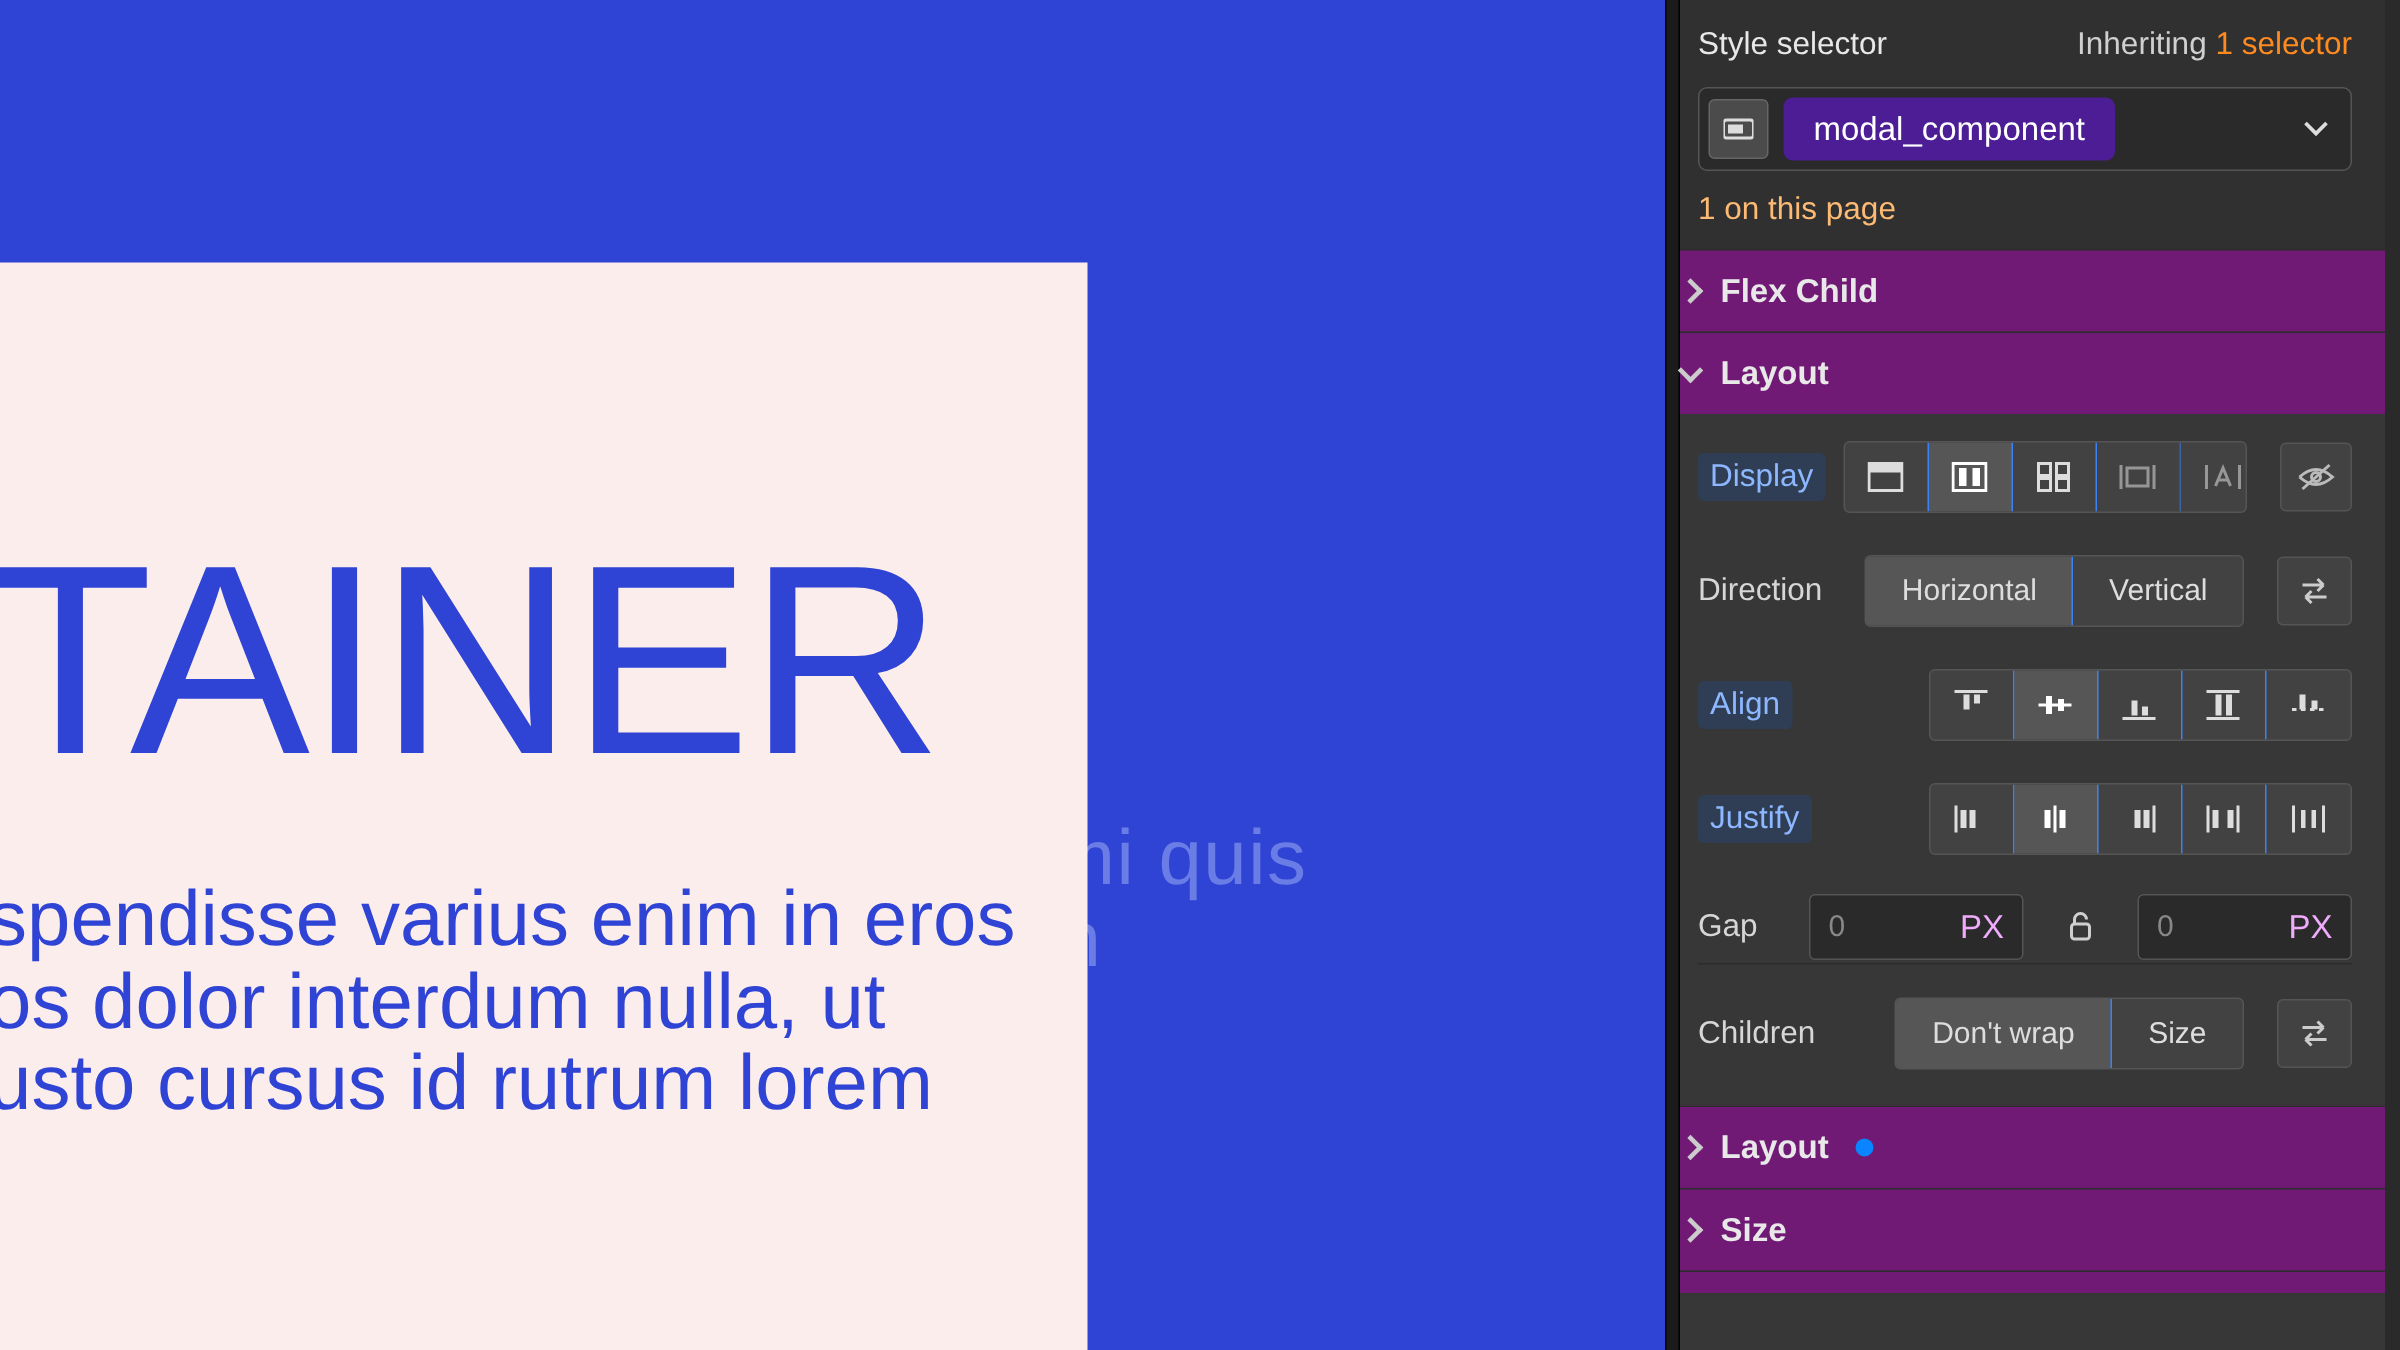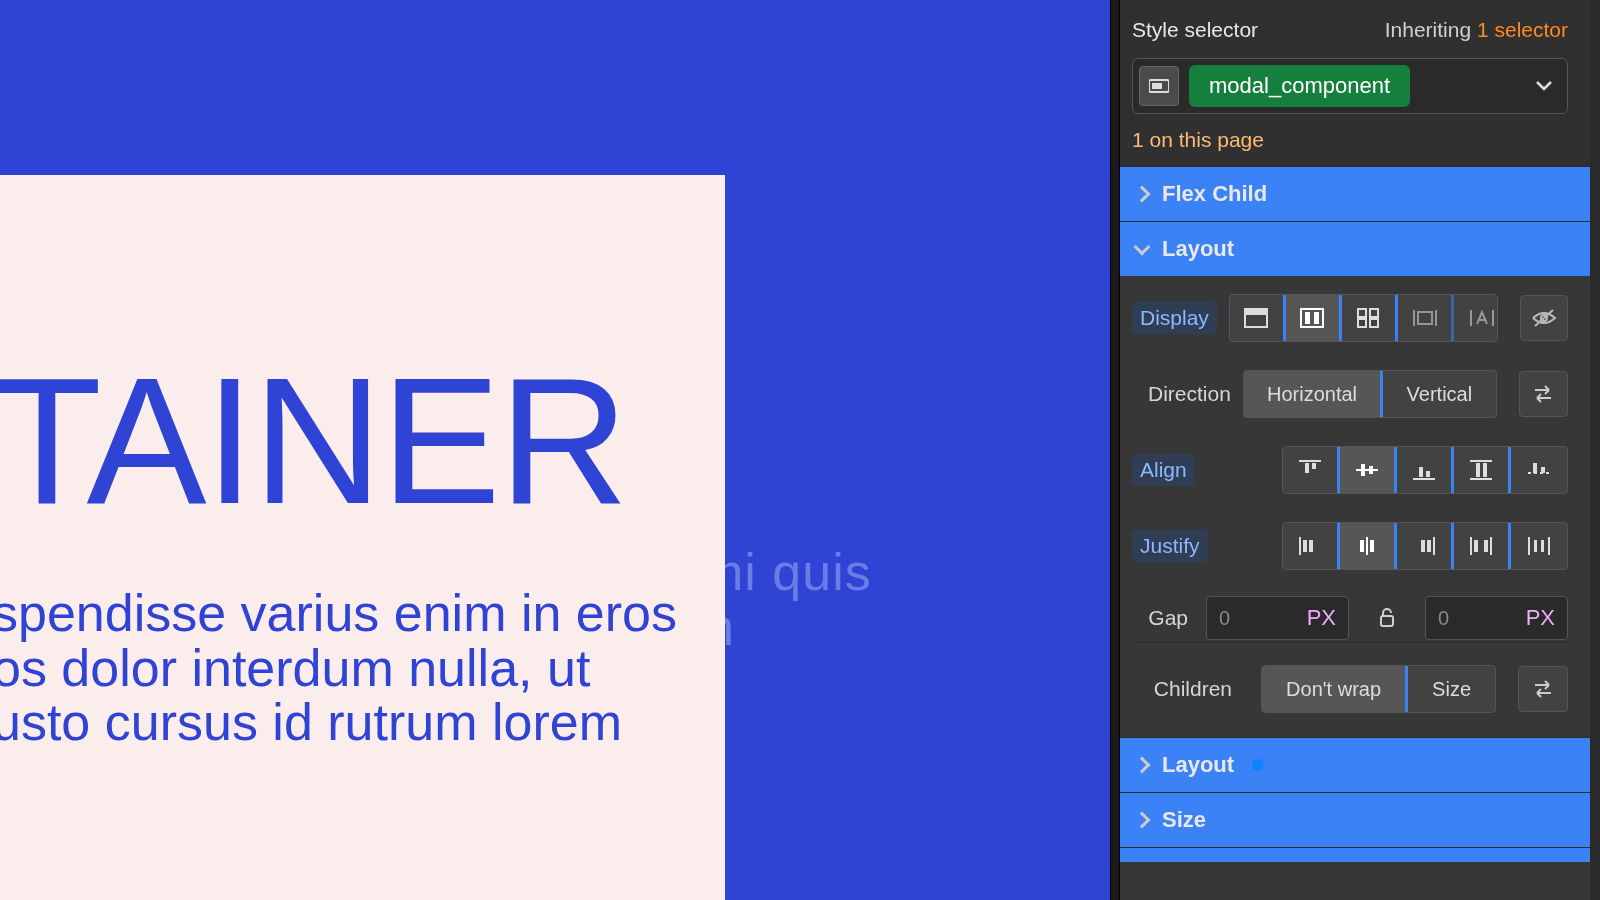--- a/index.html
+++ b/index.html
@@ -98,47 +98,47 @@
     gap: 10px;
   }
   .selector-icon {
     width: 40px; height: 40px;
     background: #4b4b4b;
     border: 1px solid #666;
     border-radius: 4px;
     display: flex; align-items: center; justify-content: center;
   }
   .selector-pill {
-    background: #15803d;
+    background: #4c1d95;
     color: #fff;
     padding: 8px 20px;
     border-radius: 6px;
     font-size: 22px;
   }
   .selector-caret {
     margin-left: auto;
     margin-right: 8px;
     color: #ddd;
   }
   .on-page {
     margin-top: 14px;
     color: #fdba74;
   }
 
   
   .section-hdr {
     display: flex;
     align-items: center;
     gap: 14px;
-    padding: 14px 26px;
+    padding: 14px 11px;
     border-top: 1px solid #2c2c2c;
     font-weight: 700;
     font-size: 22px;
     cursor: pointer;
-    background: #3b82f6;
+    background: #701a75;
   }
   .section-hdr .chev {
     display: inline-block;
     width: 12px; height: 12px;
     border-right: 3px solid #ccc;
     border-bottom: 3px solid #ccc;
     transform: rotate(-45deg);
   }
   .section-hdr.open .chev { transform: rotate(45deg); margin-top:-4px; }
   .dot {
@@ -148,21 +148,21 @@
   .section-body {
     padding: 4px 22px 10px 22px;
     background: #373737;
   }
   .sub-row {
     display: flex;
     align-items: center;
     gap: 12px;
     padding: 14px 0;
   }
-  .sub-label { width: 100px; color: #d6d6d6; text-align: right; }
+  .sub-label { width: 100px; color: #d6d6d6; }
   .sub-label.hl {
     background: #2f3e55;
     color: #8db7ff;
     padding: 4px 8px;
     border-radius: 4px;
     width: auto;
     margin-right: auto;
   }
   .btn-group {
     display: flex;
@@ -170,21 +170,21 @@
     border: 1px solid #555;
     border-radius: 4px;
     overflow: hidden;
     background: #424242;
   }
   .btn-group .btn,
   .btn-group .ibtn {
     height: 46px;
     min-width: 56px;
     display: flex; align-items: center; justify-content: center;
-    border-right: 3px solid #3b82f6;
+    border-right: 1px solid #3b82f6;
     color: #ddd;
     font-size: 20px;
     padding: 0 14px;
     cursor: pointer;
   }
   .btn-group .btn:last-child,
   .btn-group .ibtn:last-child { border-right: none; }
   .btn-group .active { background: #565656; }
   .btn-group.text .btn { min-width: 0; padding: 0 24px; }
   .extra-btn {

